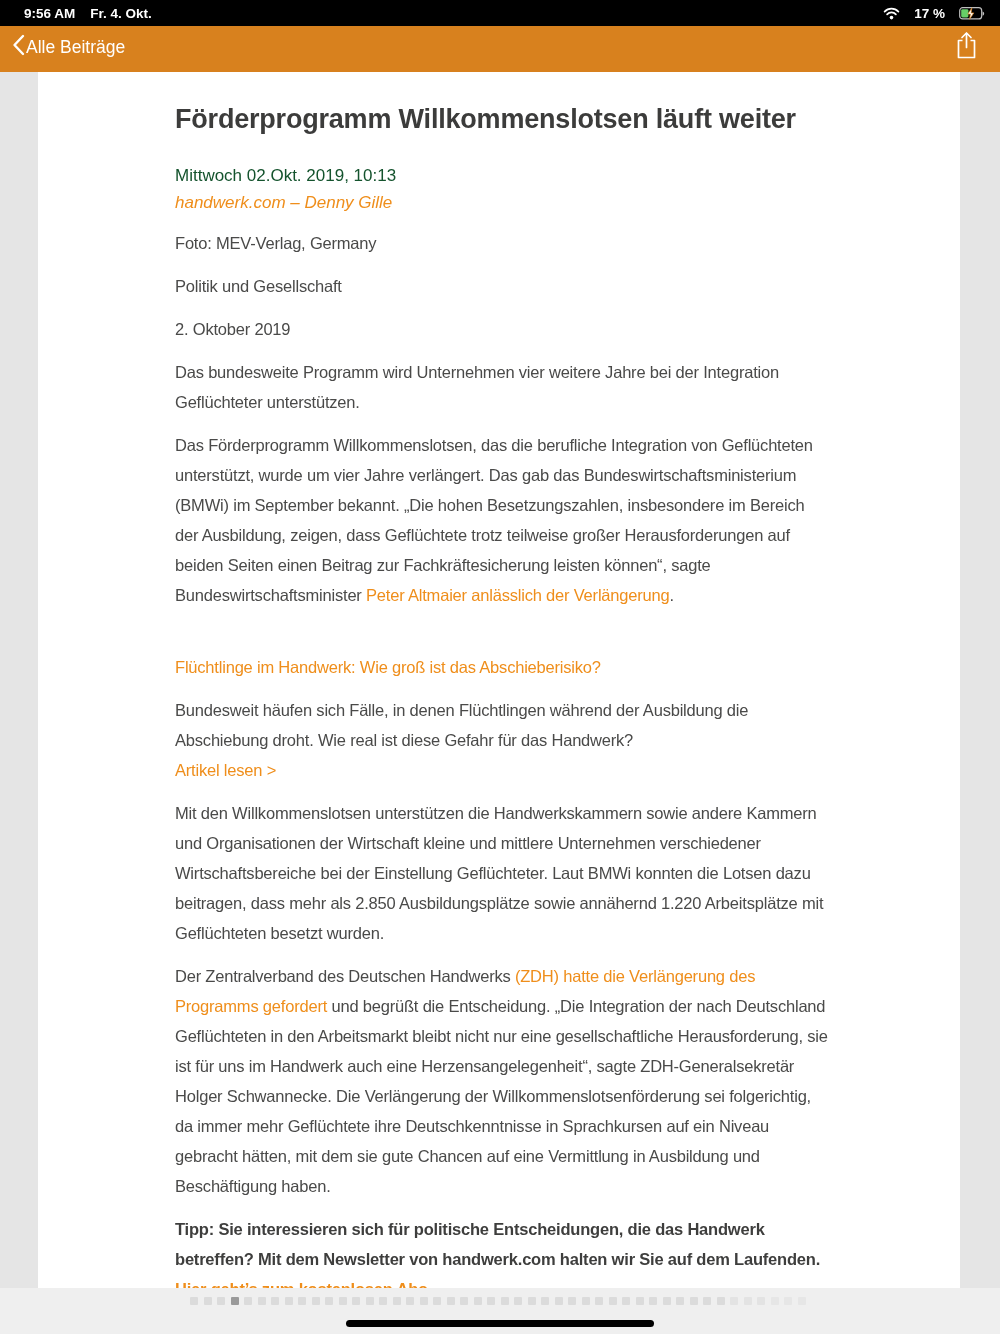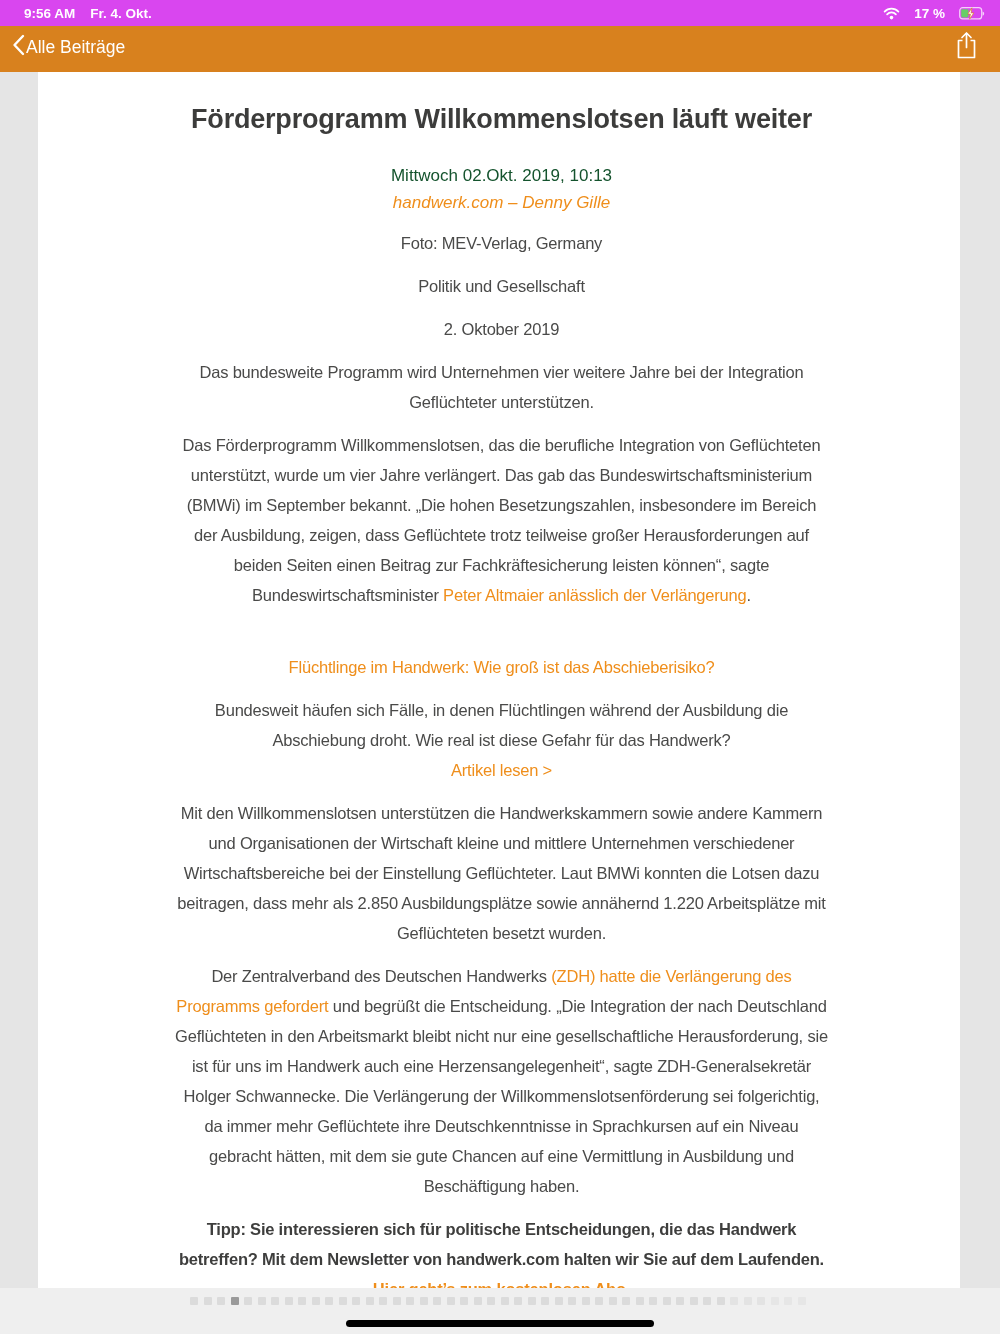--- a/index.html
+++ b/index.html
@@ -7,21 +7,21 @@
   body {
     font-family: "Liberation Sans", sans-serif;
     background:#E5E5E5;
     overflow:hidden;
     -webkit-font-smoothing:antialiased;
   }
   .screen { width:1000px; height:1334px; display:flex; flex-direction:column; }
 
   
   .status-bar {
-    height:26px; background:#d946ef; color:#fff;
+    height:26px; background:#000000; color:#fff;
     display:flex; align-items:center; justify-content:space-between;
     padding:0 14px 0 24px; font-size:13.5px; font-weight:600; flex:0 0 auto;
   }
   .sb-left { display:flex; gap:15px; align-items:center; }
   .sb-right { display:flex; gap:14px; align-items:center; }
   .sb-right svg { display:block; }
 
   
   .nav-bar {
     height:46px; background:#D8811E; color:#fff;
@@ -30,21 +30,20 @@
   }
   .back-button { display:flex; align-items:center; gap:1px; cursor:pointer; }
   .back-button .label { font-size:17.5px; font-weight:400; }
   .share-button { background:none; border:none; cursor:pointer; padding:0; display:flex; }
 
   
   .page { flex:1 1 auto; background:#E5E5E5; overflow:hidden; }
   .card {
     background:#fff; margin-left:38px; width:922px; height:100%;
     padding:30px 132px 0 137px;
-    text-align:center;
   }
   .article-title {
     font-size:27px; line-height:34px; font-weight:700; color:#3C3C3B;
     letter-spacing:-0.2px; margin-bottom:26px;
   }
   .meta-block { line-height:27px; font-size:17px; margin-bottom:12px; }
   .meta-date { color:#14532d; display:block; }
   .meta-source { color:#EF8E1B; font-style:italic; display:block; cursor:pointer; }
 
   .article-body { font-size:16.5px; line-height:30px; color:#4A4A49; letter-spacing:-0.2px;

